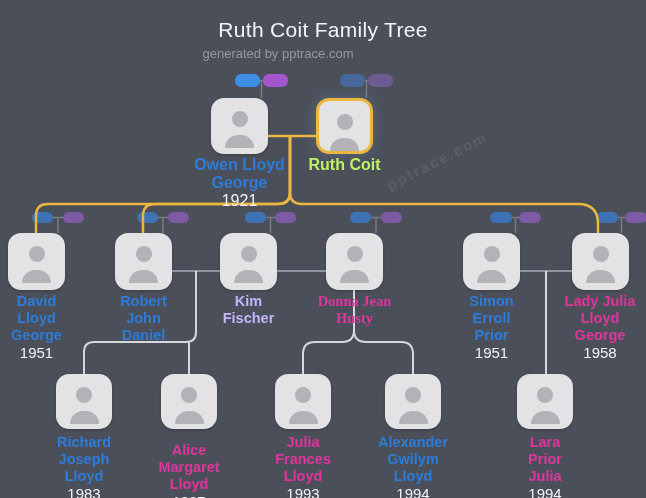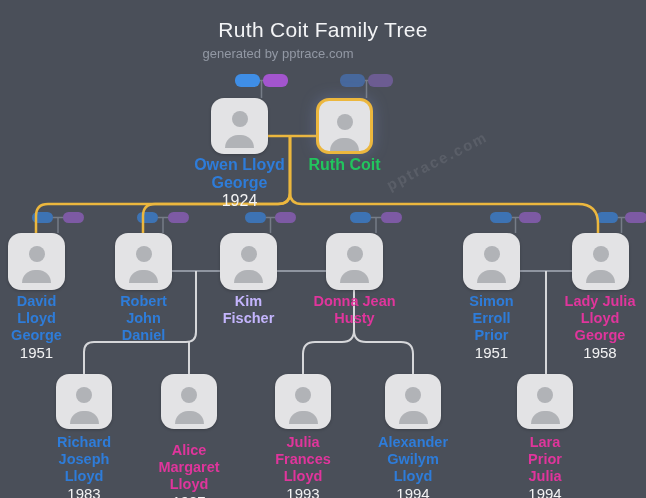--- a/index.html
+++ b/index.html
@@ -137,42 +137,42 @@
     <span class="icon-body"></span>
   </div>
 <div class="abs card" style="left:517px;top:374px;width:56px;height:55px">
   <span class="icon-head"></span>
     <span class="icon-body"></span>
   </div>
 
 <div class="abs label g1" style="left:174.5px;top:156px;width:130px">
   <div class="pname" style="color: rgb(46, 124, 217);">Owen Lloyd
 George</div>
-  <div class="pyear">1924</div>
+  <div class="pyear">1921</div>
   </div>
 <div class="abs label g1" style="left:279.5px;top:156px;width:130px">
-  <div class="pname" style="color: #22c55e;">Ruth Coit</div>
+  <div class="pname" style="color: #bef264;">Ruth Coit</div>
   </div>
 <div class="abs label" style="left:-28.5px;top:293px;width:130px">
   <div class="pname" style="color: rgb(46, 124, 217);">David
 Lloyd
 George</div>
   <div class="pyear">1951</div>
   </div>
 <div class="abs label" style="left:78.5px;top:293px;width:130px">
   <div class="pname" style="color: rgb(46, 124, 217);">Robert
 John
 Daniel</div>
   </div>
 <div class="abs label" style="left:183.5px;top:293px;width:130px">
   <div class="pname" style="color: #c4b5fd;">Kim
 Fischer</div>
   </div>
 <div class="abs label" style="left:289.5px;top:293px;width:130px">
-  <div class="pname" style="color: rgb(224, 53, 156);">Donna Jean
+  <div class="pname" style="color: rgb(224, 53, 156); font-family: Liberation Serif, serif;">Donna Jean
 Husty</div>
   </div>
 <div class="abs label" style="left:426.5px;top:293px;width:130px">
   <div class="pname" style="color: rgb(46, 124, 217);">Simon
 Erroll
 Prior</div>
   <div class="pyear">1951</div>
   </div>
 <div class="abs label" style="left:535px;top:293px;width:130px">
   <div class="pname" style="color: rgb(224, 53, 156);">Lady Julia

